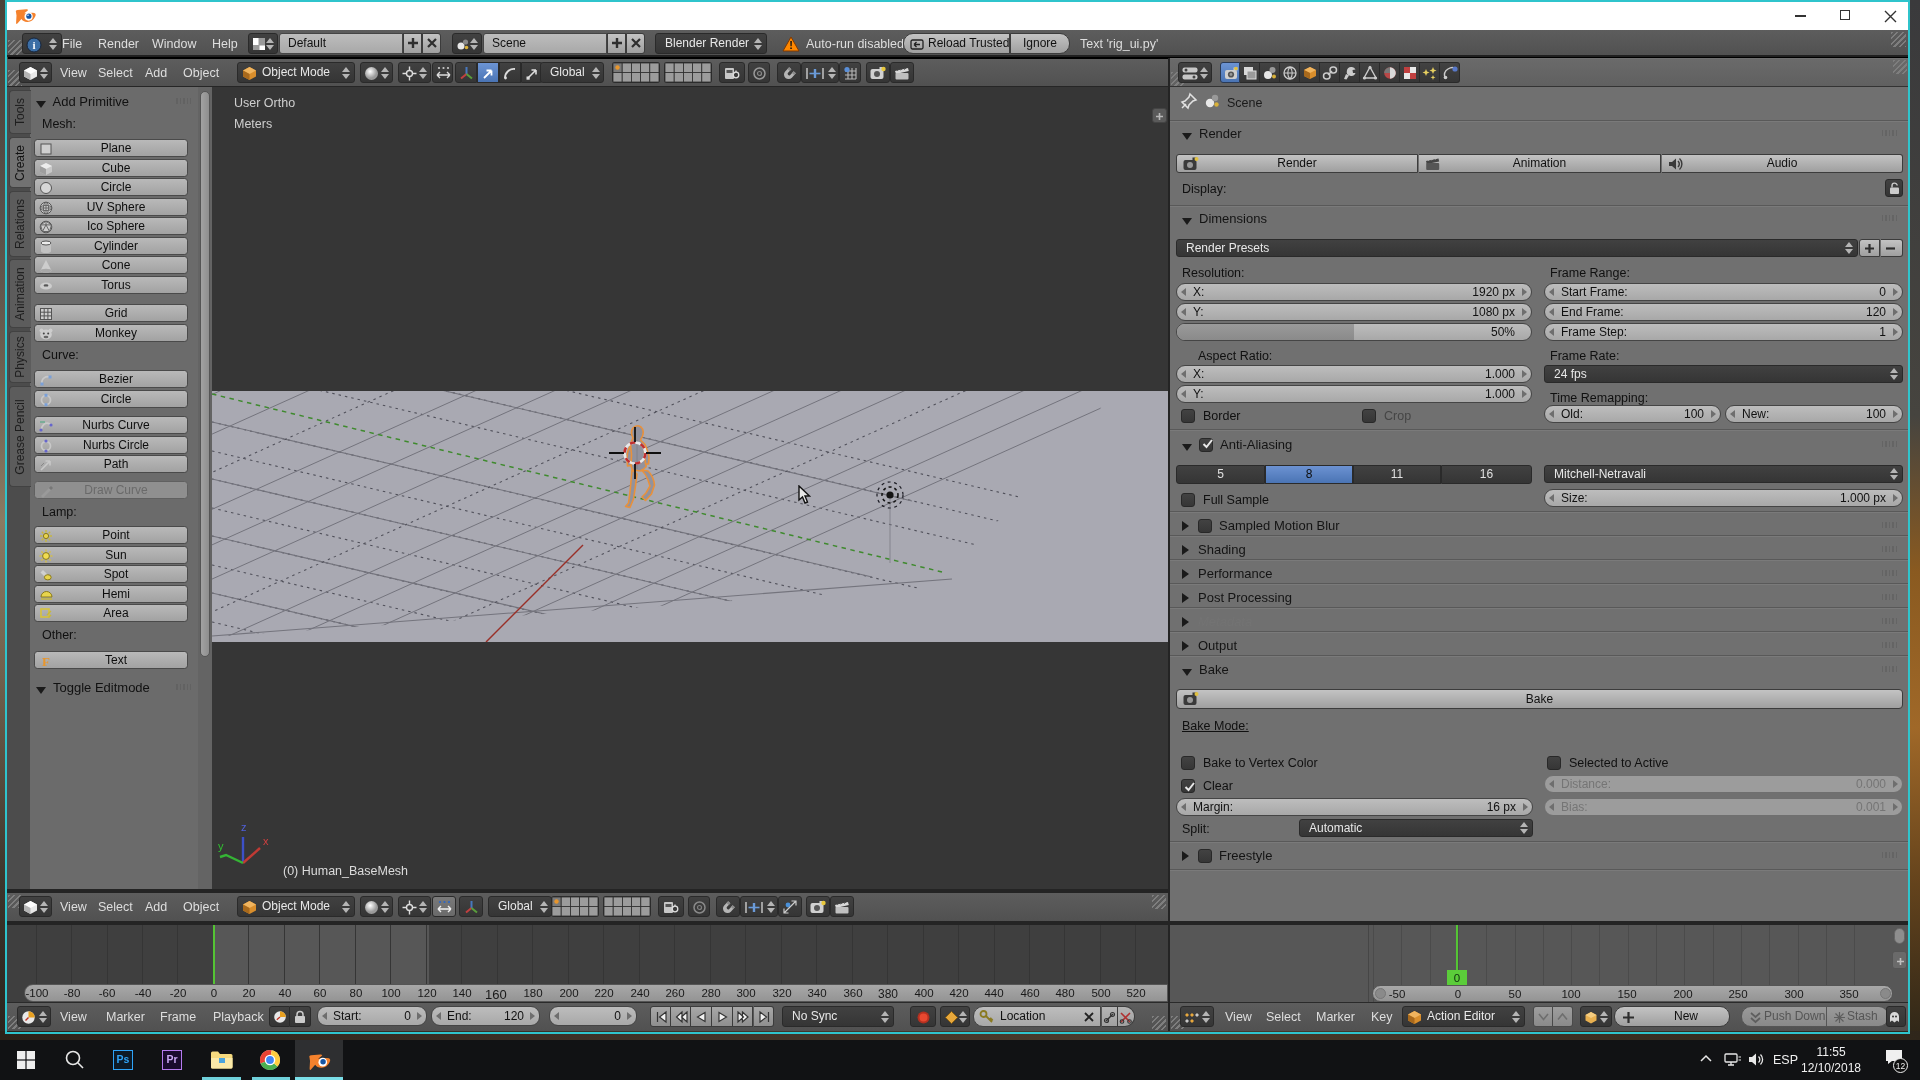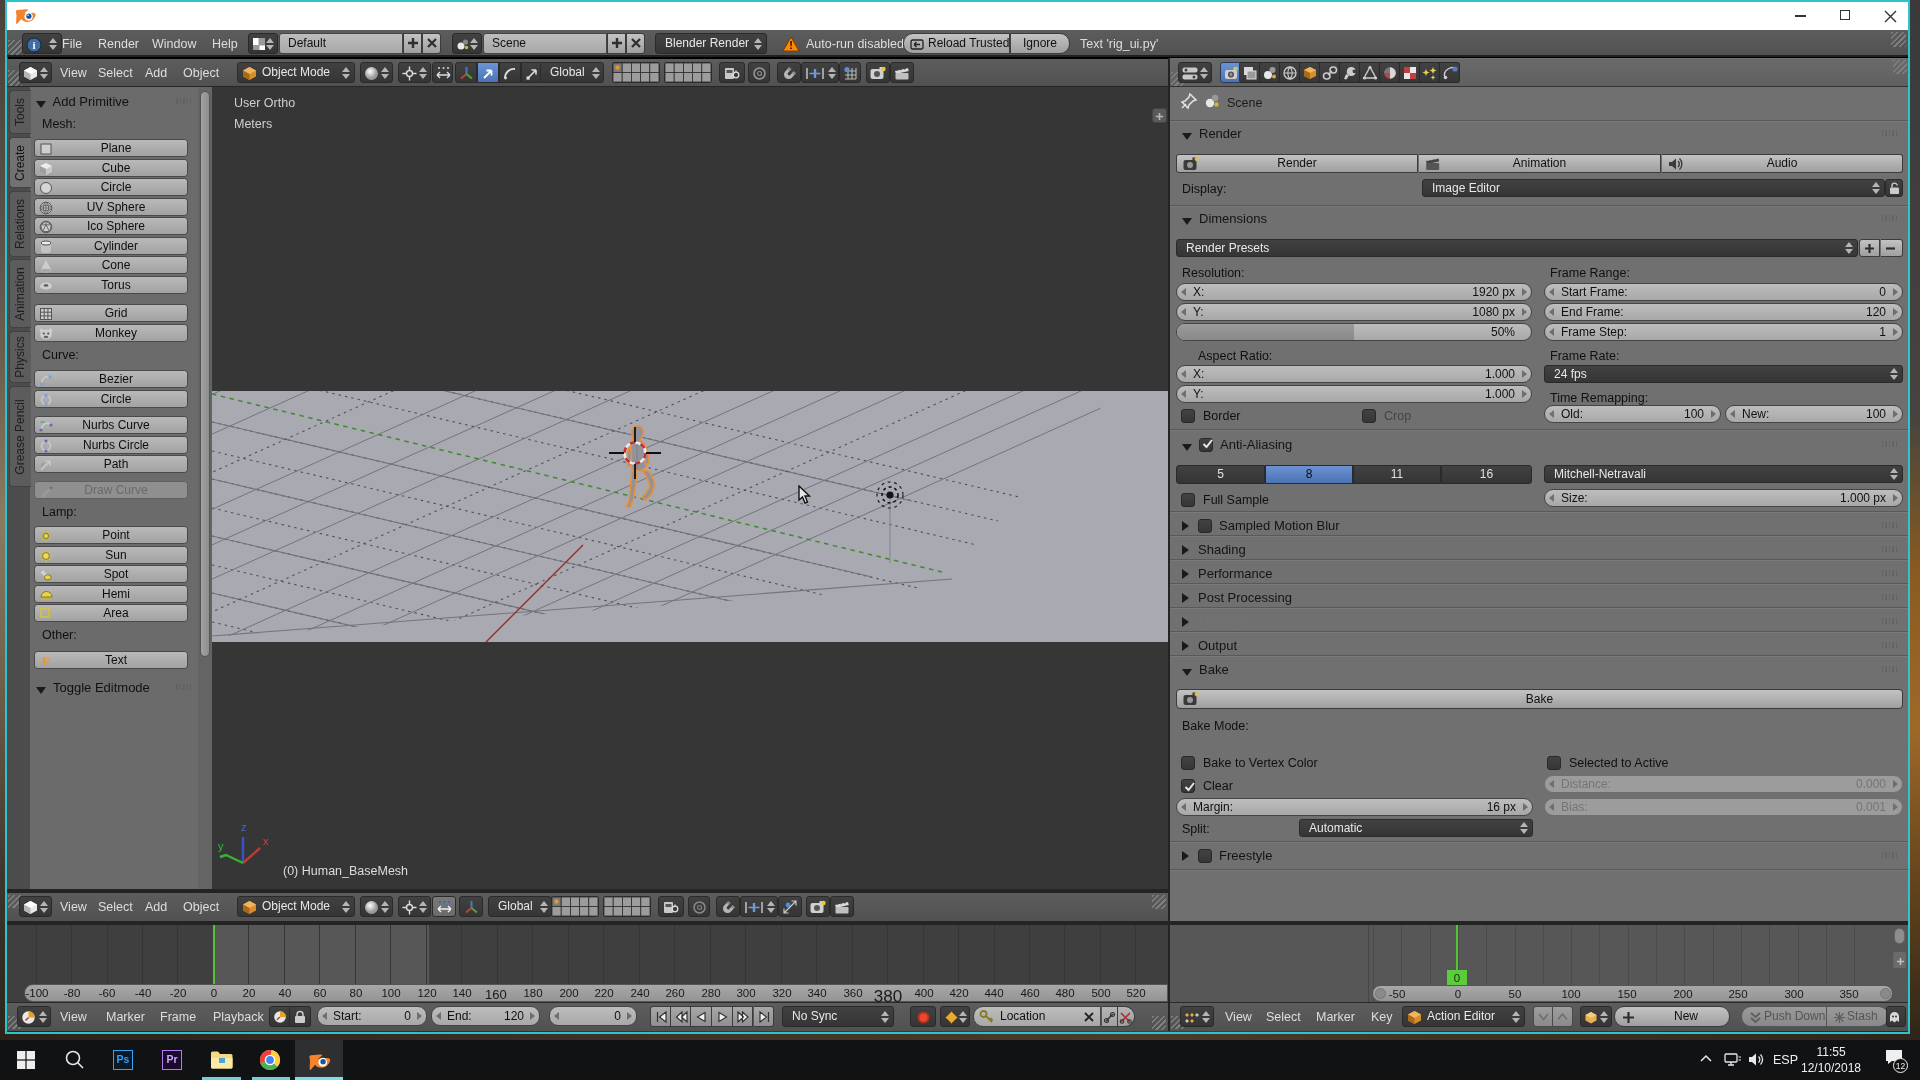--- a/index.html
+++ b/index.html
@@ -671,21 +671,20 @@
       <div style="text-align:center;line-height:17px;">Animation</div>
     </div>
 <div class="abs lb" style="left:1662px;top:154px;width:241px;height:19px;border-radius:0 3px 3px 0;border-left:none;">
       <svg class="abs" style="left:6px;top:2px" width="16" height="14">
         <path d="M1 5 H4 L8 1.5 V12.5 L4 9 H1 Z" fill="#3a3a3a"></path>
         <path d="M10 4 A 4.5 4.5 0 0 1 10 10 M11.5 1.5 A 7.5 7.5 0 0 1 11.5 12.5" stroke="#3a3a3a" stroke-width="1.4" fill="none"></path>
       </svg>
       <div style="text-align:center;line-height:17px;">Audio</div>
     </div>
 <div class="abs" style="left:1182px;top:182px;font-size:12.5px;color:#101010;">Display:</div>
-<div class="abs dk" style="left:1422px;top:179px;width:463px;height:18px;"><span style="margin-left:9px;line-height:16px;display:inline-block;">Image Editor</span><div class="arrud"></div></div>
 <div class="abs dk" style="left:1885px;top:179px;width:18px;height:18px;"><svg style="margin:2px 0 0 3px" width="12" height="13">
         <rect x="1" y="5.5" width="9" height="6.5" rx="1" fill="#ccc"></rect>
         <path d="M3 5.5 V4 A 2.6 2.6 0 0 1 8.2 3.5" fill="none" stroke="#ccc" stroke-width="1.4"></path>
       </svg></div>
 <div class="abs" style="left:1170px;top:205px;width:738px;height:1px;background:#595959;box-shadow:0 1px 0 #7a7a7a;"></div>
 <div class="abs" style="left:1182px;top:211px;font-size:13px;color:#141414;"><span class="tri-d" style="border-top-color:#1a1a1a;margin-right:7px;"></span>Dimensions</div>
 <div class="abs dots" style="left:1882px;top:215px;"></div>
 <div class="abs dk" style="left:1176px;top:239px;width:682px;height:18px;"><span style="margin-left:9px;line-height:16px;display:inline-block;">Render Presets</span><div class="arrud"></div></div>
 <div class="abs lb" style="left:1859px;top:239px;width:21px;height:18px;border-radius:3px 0 0 3px;"><svg style="margin:3px 0 0 4px" width="11" height="11">
         <path d="M5.5 1 V10 M1 5.5 H10" stroke="#2e2e2e" stroke-width="2.2"></path>
@@ -799,21 +798,21 @@
 <div class="abs dots" style="left:1882px;top:666px;"></div>
 <div class="abs lb" style="left:1176px;top:689px;width:727px;height:20px;">
       <svg class="abs" style="left:6px;top:2px" width="16" height="14">
         <rect x="0.5" y="3" width="13" height="10" rx="2" fill="#3a3a3a"></rect>
         <circle cx="7" cy="8" r="3" fill="#999"></circle>
         <rect x="9.5" y="0.5" width="4.5" height="3" fill="#3a3a3a"></rect>
         <circle cx="13.5" cy="2" r="2" fill="#e0c040"></circle>
       </svg>
       <div style="text-align:center;line-height:18px;">Bake</div>
     </div>
-<div class="abs" style="left:1182px;top:719px;font-size:12.5px;color:#101010;">Bake Mode:</div>
+<div class="abs" style="left:1182px;top:719px;font-size:12.5px;color:#101010;text-decoration:underline;">Bake Mode:</div>
 <div class="abs" style="left:1181px;top:753px;"><span class="chk" style="position:relative;vertical-align:-3px;"></span><span style="font-size:12.5px;color:#101010;margin-left:8px;">Bake to Vertex Color</span></div>
 <div class="abs" style="left:1547px;top:753px;"><span class="chk" style="position:relative;vertical-align:-3px;"></span><span style="font-size:12.5px;color:#101010;margin-left:8px;">Selected to Active</span></div>
 <div class="abs" style="left:1181px;top:776px;"><span class="chk" style="position:relative;vertical-align:-3px;"><svg style="position:absolute;left:1px;top:0px" width="14" height="14">
           <path d="M2.5 7 L5.5 10 L11 3" stroke="#e8e8e8" stroke-width="2" fill="none"></path>
         </svg></span><span style="font-size:12.5px;color:#101010;margin-left:8px;">Clear</span></div>
 <div class="abs sld" style="left:1544px;top:775px;width:359px;height:18px;">
       <div class="arl"></div>
       <div class="arr"></div>
       <span style="position:absolute;left:16px;top:50%;transform:translateY(-50%);">Distance:</span>
       <span style="position:absolute;right:16px;top:50%;transform:translateY(-50%);">0.000</span>
@@ -1026,21 +1025,21 @@
         <div class="abs" style="left:488px;top:2px;width:40px;text-align:center;font-size:11.5px;color:#191919;">180</div>
         <div class="abs" style="left:524px;top:2px;width:40px;text-align:center;font-size:11.5px;color:#191919;">200</div>
         <div class="abs" style="left:559px;top:2px;width:40px;text-align:center;font-size:11.5px;color:#191919;">220</div>
         <div class="abs" style="left:595px;top:2px;width:40px;text-align:center;font-size:11.5px;color:#191919;">240</div>
         <div class="abs" style="left:630px;top:2px;width:40px;text-align:center;font-size:11.5px;color:#191919;">260</div>
         <div class="abs" style="left:666px;top:2px;width:40px;text-align:center;font-size:11.5px;color:#191919;">280</div>
         <div class="abs" style="left:701px;top:2px;width:40px;text-align:center;font-size:11.5px;color:#191919;">300</div>
         <div class="abs" style="left:737px;top:2px;width:40px;text-align:center;font-size:11.5px;color:#191919;">320</div>
         <div class="abs" style="left:772px;top:2px;width:40px;text-align:center;font-size:11.5px;color:#191919;">340</div>
         <div class="abs" style="left:808px;top:2px;width:40px;text-align:center;font-size:11.5px;color:#191919;">360</div>
-        <div class="abs" style="left:843px;top:2px;width:40px;text-align:center;font-size:17px;color:#191919;">380</div>
+        <div class="abs" style="left:843px;top:2px;width:40px;text-align:center;font-size:12px;color:#191919;">380</div>
         <div class="abs" style="left:879px;top:2px;width:40px;text-align:center;font-size:11.5px;color:#191919;">400</div>
         <div class="abs" style="left:914px;top:2px;width:40px;text-align:center;font-size:11.5px;color:#191919;">420</div>
         <div class="abs" style="left:949px;top:2px;width:40px;text-align:center;font-size:11.5px;color:#191919;">440</div>
         <div class="abs" style="left:985px;top:2px;width:40px;text-align:center;font-size:11.5px;color:#191919;">460</div>
         <div class="abs" style="left:1020px;top:2px;width:40px;text-align:center;font-size:11.5px;color:#191919;">480</div>
         <div class="abs" style="left:1056px;top:2px;width:40px;text-align:center;font-size:11.5px;color:#191919;">500</div>
         <div class="abs" style="left:1091px;top:2px;width:40px;text-align:center;font-size:11.5px;color:#191919;">520</div>
       </div>
 
 </div>

